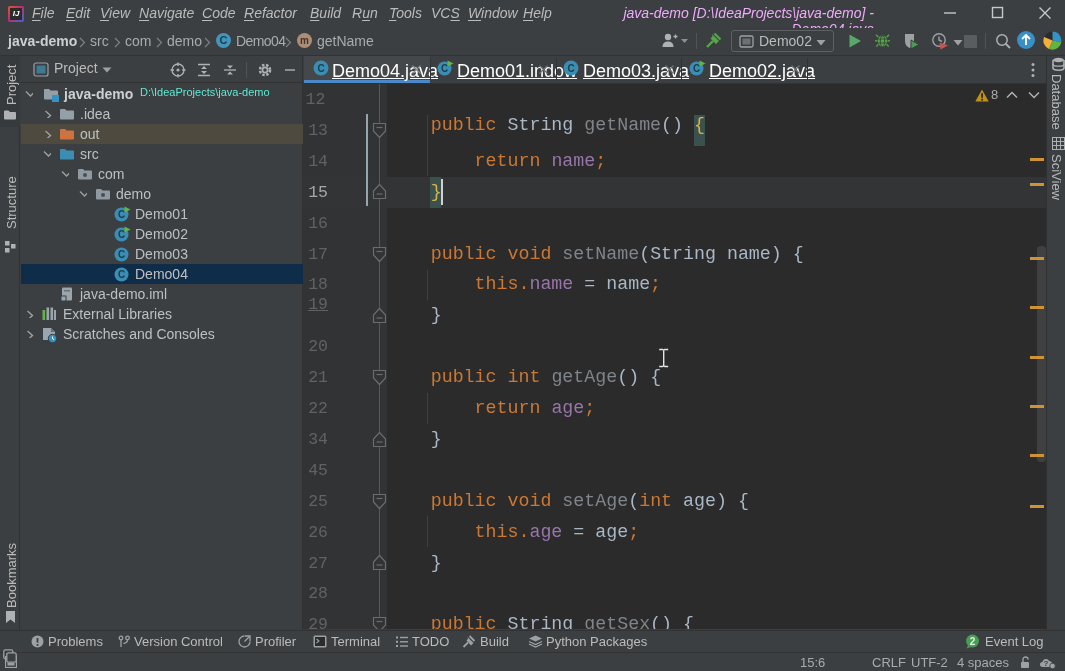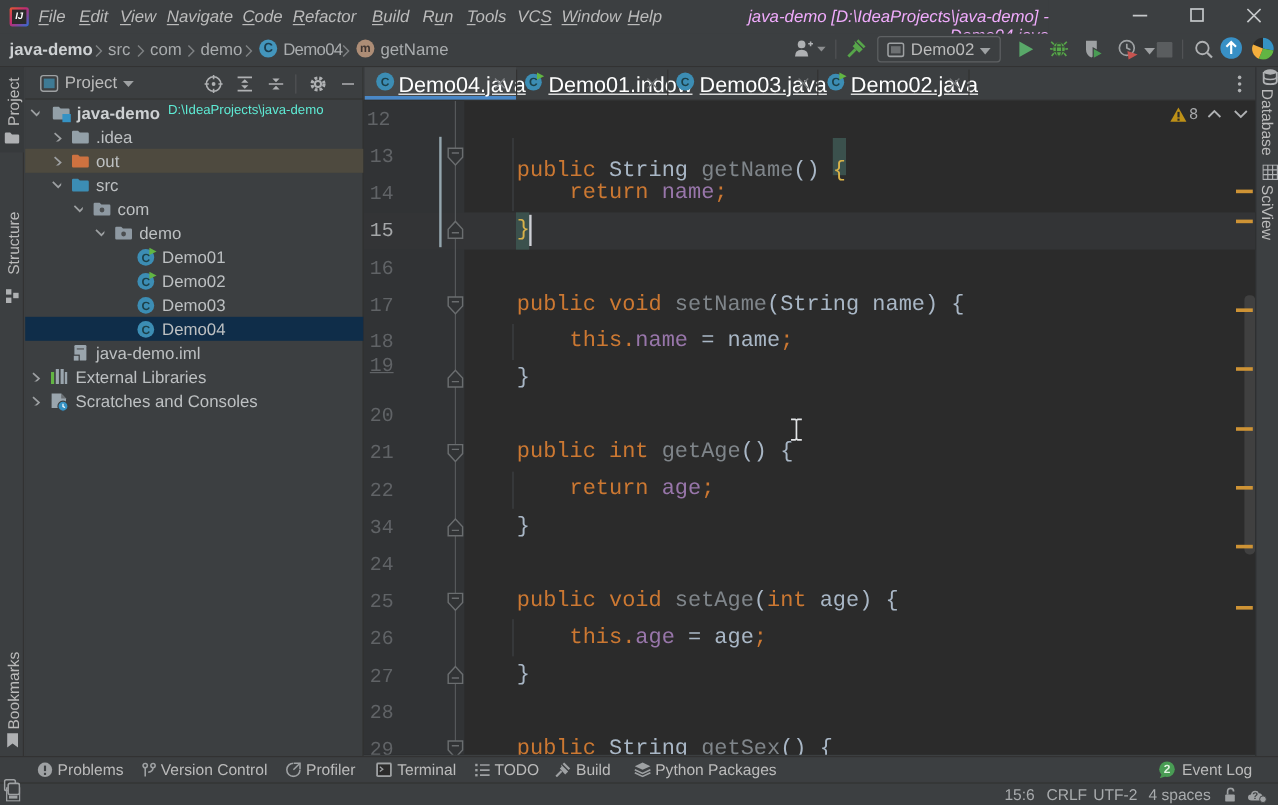--- a/index.html
+++ b/index.html
@@ -446,21 +446,21 @@
     <div class="lnum" style="top:67.8px;">14</div>
     <div class="lnum" style="top:98.7px; color:#A4A6A8;">15</div>
     <div class="lnum" style="top:129.6px;">16</div>
     <div class="lnum" style="top:160.5px;">17</div>
     <div class="lnum" style="top:191.4px;">18</div>
     <div class="lnum" style="top:211px;text-decoration:underline;">19</div>
     <div class="lnum" style="top:253.2px;">20</div>
     <div class="lnum" style="top:284.1px;">21</div>
     <div class="lnum" style="top:315px;">22</div>
     <div class="lnum" style="top:345.9px;">34</div>
-    <div class="lnum" style="top:376.8px;">24</div>
+    <div class="lnum" style="top:376.8px;">45</div>
     <div class="lnum" style="top:407.7px;">25</div>
     <div class="lnum" style="top:438.6px;">26</div>
     <div class="lnum" style="top:469.5px;">27</div>
     <div class="lnum" style="top:500.4px;">28</div>
     <div class="lnum" style="top:531.3px;">29</div>
 
     <svg class="abs" style="left:69px; top:38px;" width="15" height="17">
         <path d="M1.5 1.5 L13.5 1.5 L13.5 9 L7.5 15.5 L1.5 9 Z" fill="#313335" stroke="#6A6D6F" stroke-width="1.2"></path>
         <path d="M4.5 5.5 L10.5 5.5" stroke="#6A6D6F" stroke-width="1.2"></path>
       </svg>
@@ -494,21 +494,21 @@
       </svg>
     <svg class="abs" style="left:69px; top:532px;" width="15" height="17">
         <path d="M1.5 1.5 L13.5 1.5 L13.5 9 L7.5 15.5 L1.5 9 Z" fill="#313335" stroke="#6A6D6F" stroke-width="1.2"></path>
         <path d="M4.5 5.5 L10.5 5.5" stroke="#6A6D6F" stroke-width="1.2"></path>
       </svg>
 
     <div class="abs" style="left:391px; top:31px; width:11px; height:30.7px; background:#3B514D;"></div>
     <div class="abs" style="left:126.6px; top:92.7px; width:11.2px; height:30.9px; background:#3B514D;"></div>
 
     <div id="code">
-      <pre class="cline" style="left:83.8px; top:44px;">    <span class="k">public</span> String <span class="mth">getName</span>() <span class="by">{</span></pre>
+      <pre class="cline" style="left:83.8px; top:26px;">    <span class="k">public</span> String <span class="mth">getName</span>() <span class="by">{</span></pre>
       <pre class="cline" style="left:83.8px; top:61.8px;">        <span class="k">return</span> <span class="f">name</span><span class="k">;</span></pre>
       <pre class="cline" style="left:83.8px; top:92.7px;">    <span class="by">}</span></pre>
       <pre class="cline" style="left:83.8px; top:154.5px;">    <span class="k">public void</span> <span class="mth">setName</span>(String name) {</pre>
       <pre class="cline" style="left:83.8px; top:185.4px;">        <span class="k">this.</span><span class="f">name</span> = name<span class="k">;</span></pre>
       <pre class="cline" style="left:83.8px; top:216.3px;">    }</pre>
       <pre class="cline" style="left:83.8px; top:278.1px;">    <span class="k">public int</span> <span class="mth">getAge</span>() {</pre>
       <pre class="cline" style="left:83.8px; top:309px;">        <span class="k">return</span> <span class="f">age</span><span class="k">;</span></pre>
       <pre class="cline" style="left:83.8px; top:339.9px;">    }</pre>
       <pre class="cline" style="left:83.8px; top:401.7px;">    <span class="k">public void</span> <span class="mth">setAge</span>(<span class="k">int</span> age) {</pre>
       <pre class="cline" style="left:83.8px; top:432.6px;">        <span class="k">this.</span><span class="f">age</span> = age<span class="k">;</span></pre>
@@ -599,21 +599,21 @@
         <path d="M3 11.5 L1.5 14.5 L6 13" fill="#499C54"></path>
         <text x="7.5" y="10.5" font-size="10" font-weight="bold" fill="#DFF2E0" text-anchor="middle" font-family="Liberation Sans">2</text>
       </svg>
     <div class="botlbl" style="left:985px;">Event Log</div>
   </div>
   <div class="abs" id="statusbar" style="left:0; top:652px; width:1065px; height:19px; background:#3C3F41; border-top:1px solid #323232;">
     <svg class="abs" style="left:5px; top:3px;" width="12" height="12">
         <rect x="0.5" y="0.5" width="11" height="11" fill="none" stroke="#9EA1A3" stroke-width="1.2"></rect>
         <rect x="2.5" y="7" width="7" height="2.5" fill="#9EA1A3"></rect>
       </svg>
-    <div class="statlbl" style="left:837px;">15:6</div>
+    <div class="statlbl" style="left:800px;">15:6</div>
     <div class="statlbl" style="left:872px;">CRLF</div>
     <div class="statlbl" style="left:911px;">UTF-2</div>
     <div class="statlbl" style="left:957px;">4 spaces</div>
     <svg class="abs" style="left:1018px; top:3px;" width="13" height="13">
       <rect x="3" y="6" width="8" height="6" rx="1" fill="#9EA1A3"></rect>
       <path d="M5 6 L5 3.5 Q5 1 7.5 1 Q10 1 10 3.5" fill="none" stroke="#9EA1A3" stroke-width="1.4"></path>
     </svg>
     <svg class="abs" style="left:1039px; top:3px;" width="18" height="13">
       <path d="M4 11 Q1 11 1 8.5 Q1 6 3.5 6 Q4 3 7 3 Q9.5 3 10 5 Q13 5 13 8 Q13 11 10 11 Z" fill="#9EA1A3"></path>
       <text x="7" y="10" font-size="8" font-weight="bold" fill="#3C3F41" text-anchor="middle" font-family="Liberation Sans">?</text>

